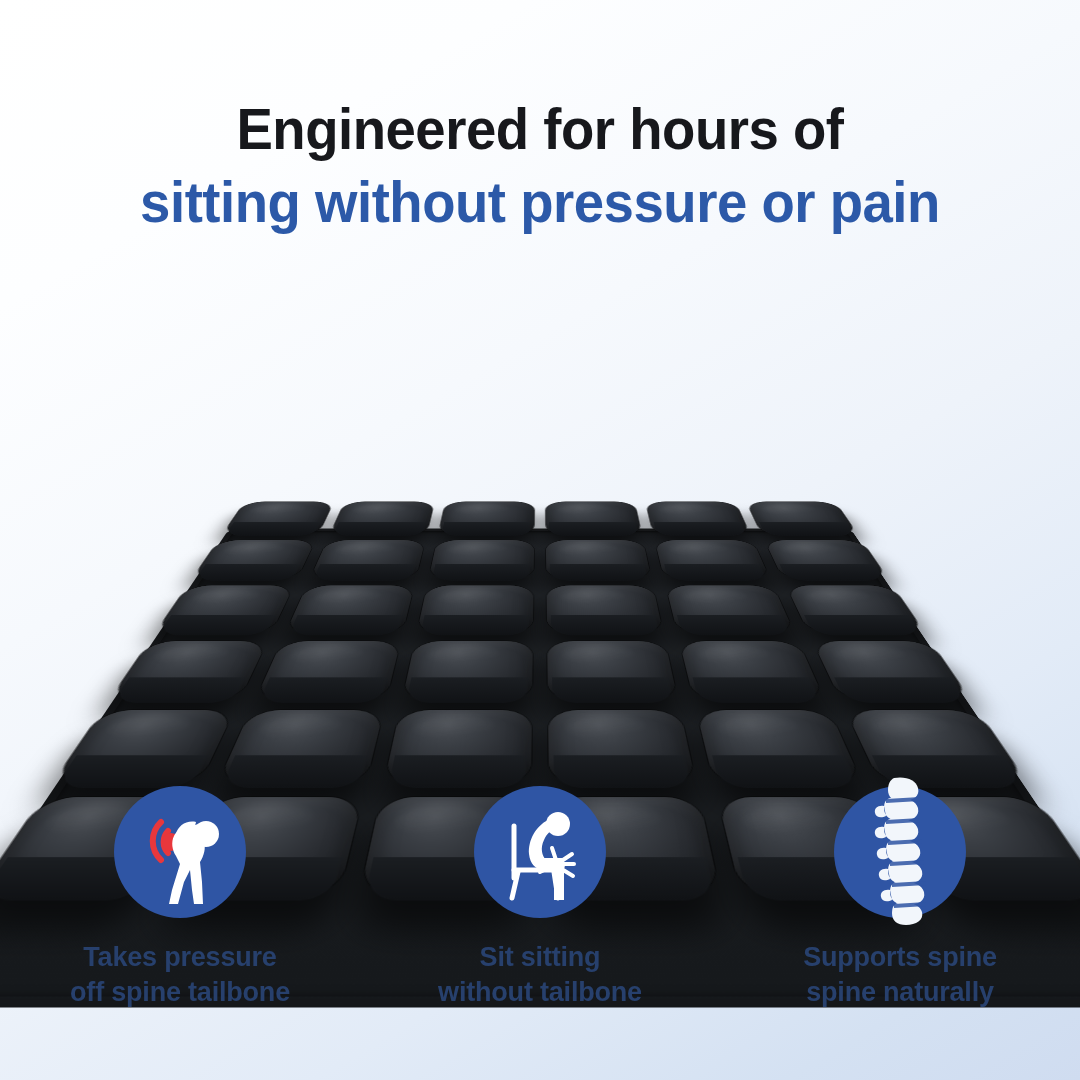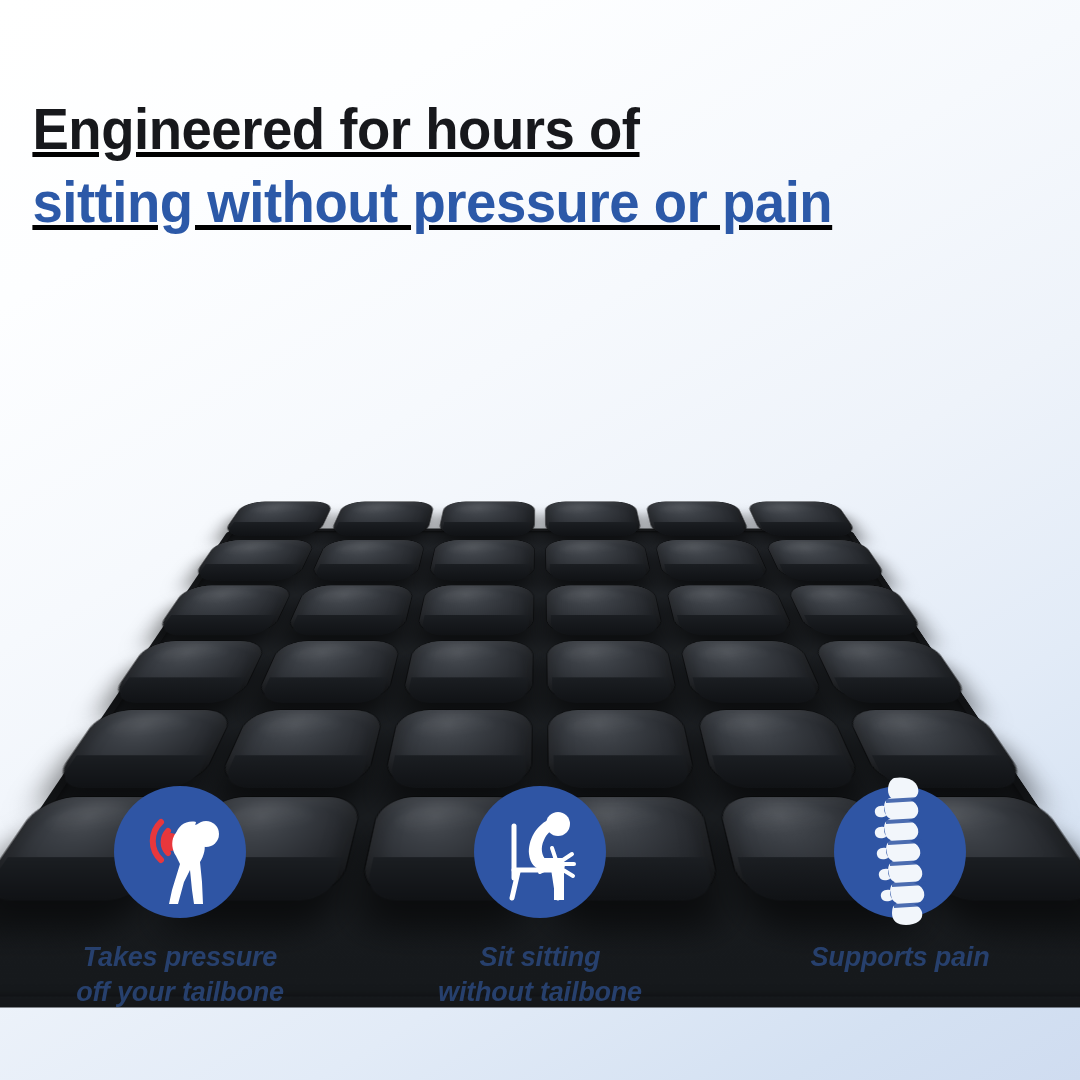--- a/index.html
+++ b/index.html
@@ -23,24 +23,23 @@
         #cfdcf0 100%);
     position: relative;
   }
 
   
   .headline {
     position: absolute;
     top: 98px;
     left: 0;
     width: 1080px;
-    text-align: left;
+    text-align: center;
     line-height: 1.06;
     letter-spacing: -0.5px;
-    text-decoration: underline;
   }
   .headline-line {
     display: block;
     font-weight: 800;
     font-stretch: condensed;
   }
   .headline-line-1 {
     font-size: 58px;
     color: #17181c;
     transform: scaleX(0.94);
@@ -205,21 +204,20 @@
   .feature-badge svg { display: block; }
 
   .feature-caption {
     margin-top: 22px;
     text-align: center;
     font-size: 27px;
     font-weight: 800;
     line-height: 1.28;
     color: #27406d;
     letter-spacing: -0.2px;
-    font-style: italic;
   }
   .feature-caption .cap-line { display: block; }
 </style>
 </head>
 <body>
 
 <div class="headline">
   <span class="headline-line headline-line-1">Engineered for hours of</span>
   <span class="headline-line headline-line-2">sitting without pressure or pain</span>
 </div>
@@ -365,21 +363,21 @@
                    L78 104 L80 118 L89 118 L88 96 L86 76
                    C90 70 92 62 90 56 C88 50 86 46 82 44 Z" fill="#ffffff"></path>
 
           <path d="M78 40 C86 36 94 40 96 48 L88 52 C87 47 83 45 79 47 Z" fill="#ffffff"></path>
           <path d="M62 48 C64 40 72 34 82 36 L80 44 C74 43 69 46 68 52 Z" fill="#ffffff"></path>
         </svg>
       </span>
     </div>
     <div class="feature-caption">
       <span class="cap-line">Takes pressure</span>
-      <span class="cap-line">off your tailbone</span>
+      <span class="cap-line">off spine tailbone</span>
     </div>
   </div>
 
   <div class="feature">
     <div class="feature-badge clip-circle">
       <span>
         <svg width="132" height="132" viewBox="0 0 132 132" aria-hidden="true">
 
           <g stroke="#ffffff" stroke-width="5" fill="none" stroke-linecap="round">
             <path d="M40 40 L40 92"></path>
@@ -440,17 +438,18 @@
             <path d="M52 44 L86 42 L86 46 L52 48 Z"></path>
             <path d="M54 65 L88 63 L88 67 L54 69 Z"></path>
             <path d="M56 86 L90 84 L90 88 L56 90 Z"></path>
             <path d="M58 107 L92 105 L92 109 L58 111 Z"></path>
             <path d="M60 128 L92 126 L92 130 L60 132 Z"></path>
           </g>
         </svg>
       </span>
     </div>
     <div class="feature-caption">
-      <span class="cap-line">Supports pain</span>
+      <span class="cap-line">Supports spine</span>
+      <span class="cap-line">spine naturally</span>
     </div>
   </div>
 
 </div>
 
 </body></html>

